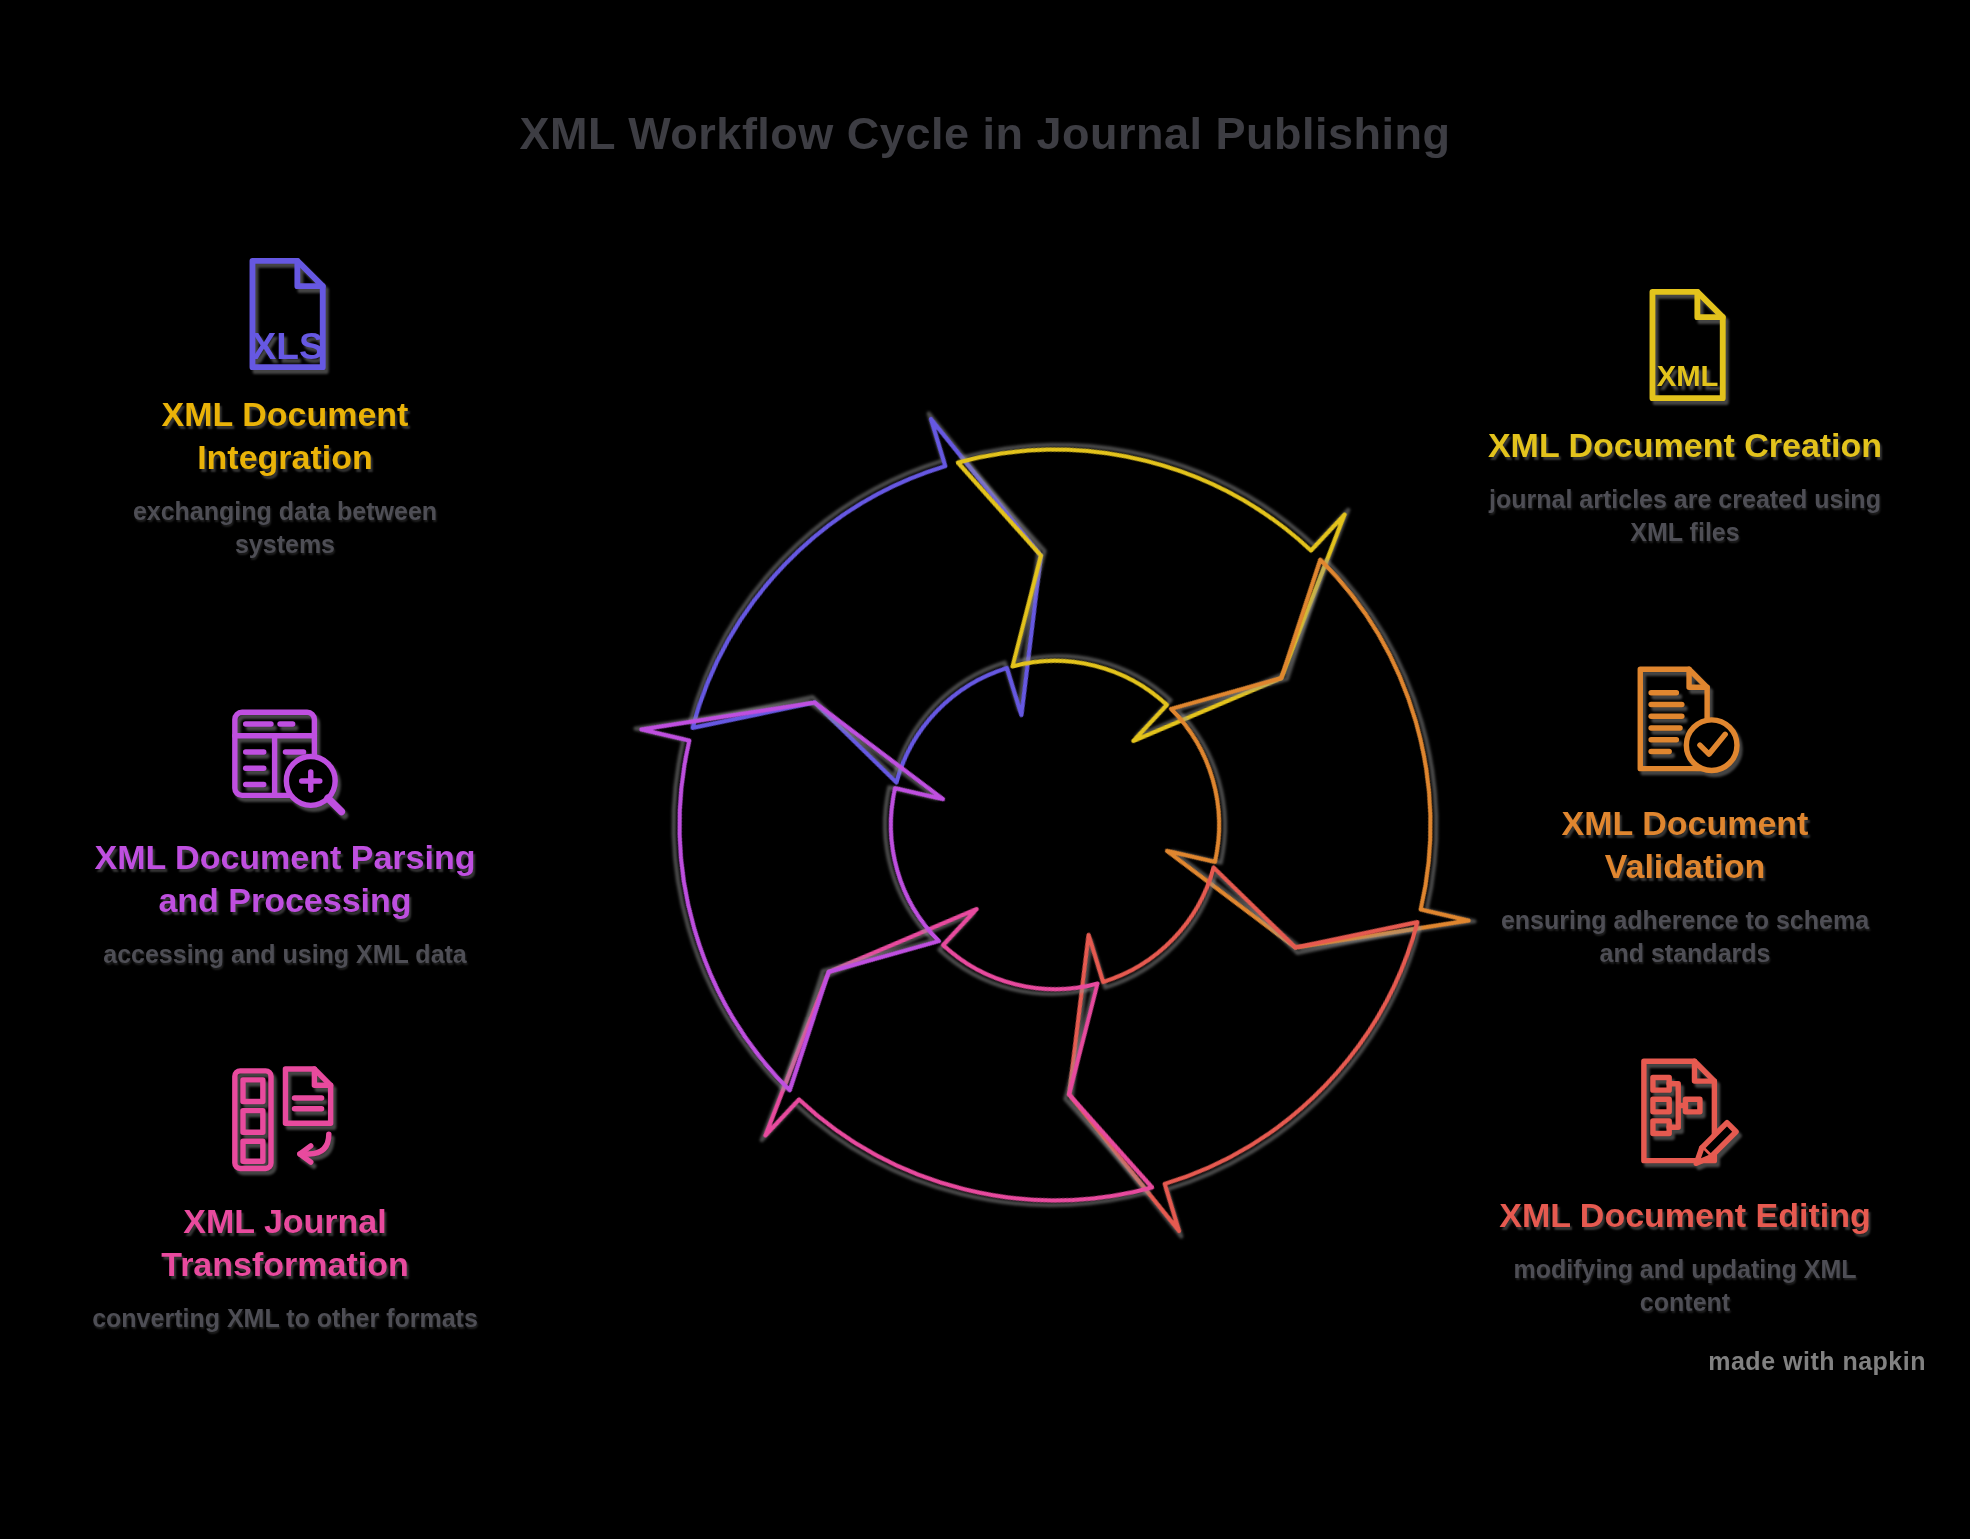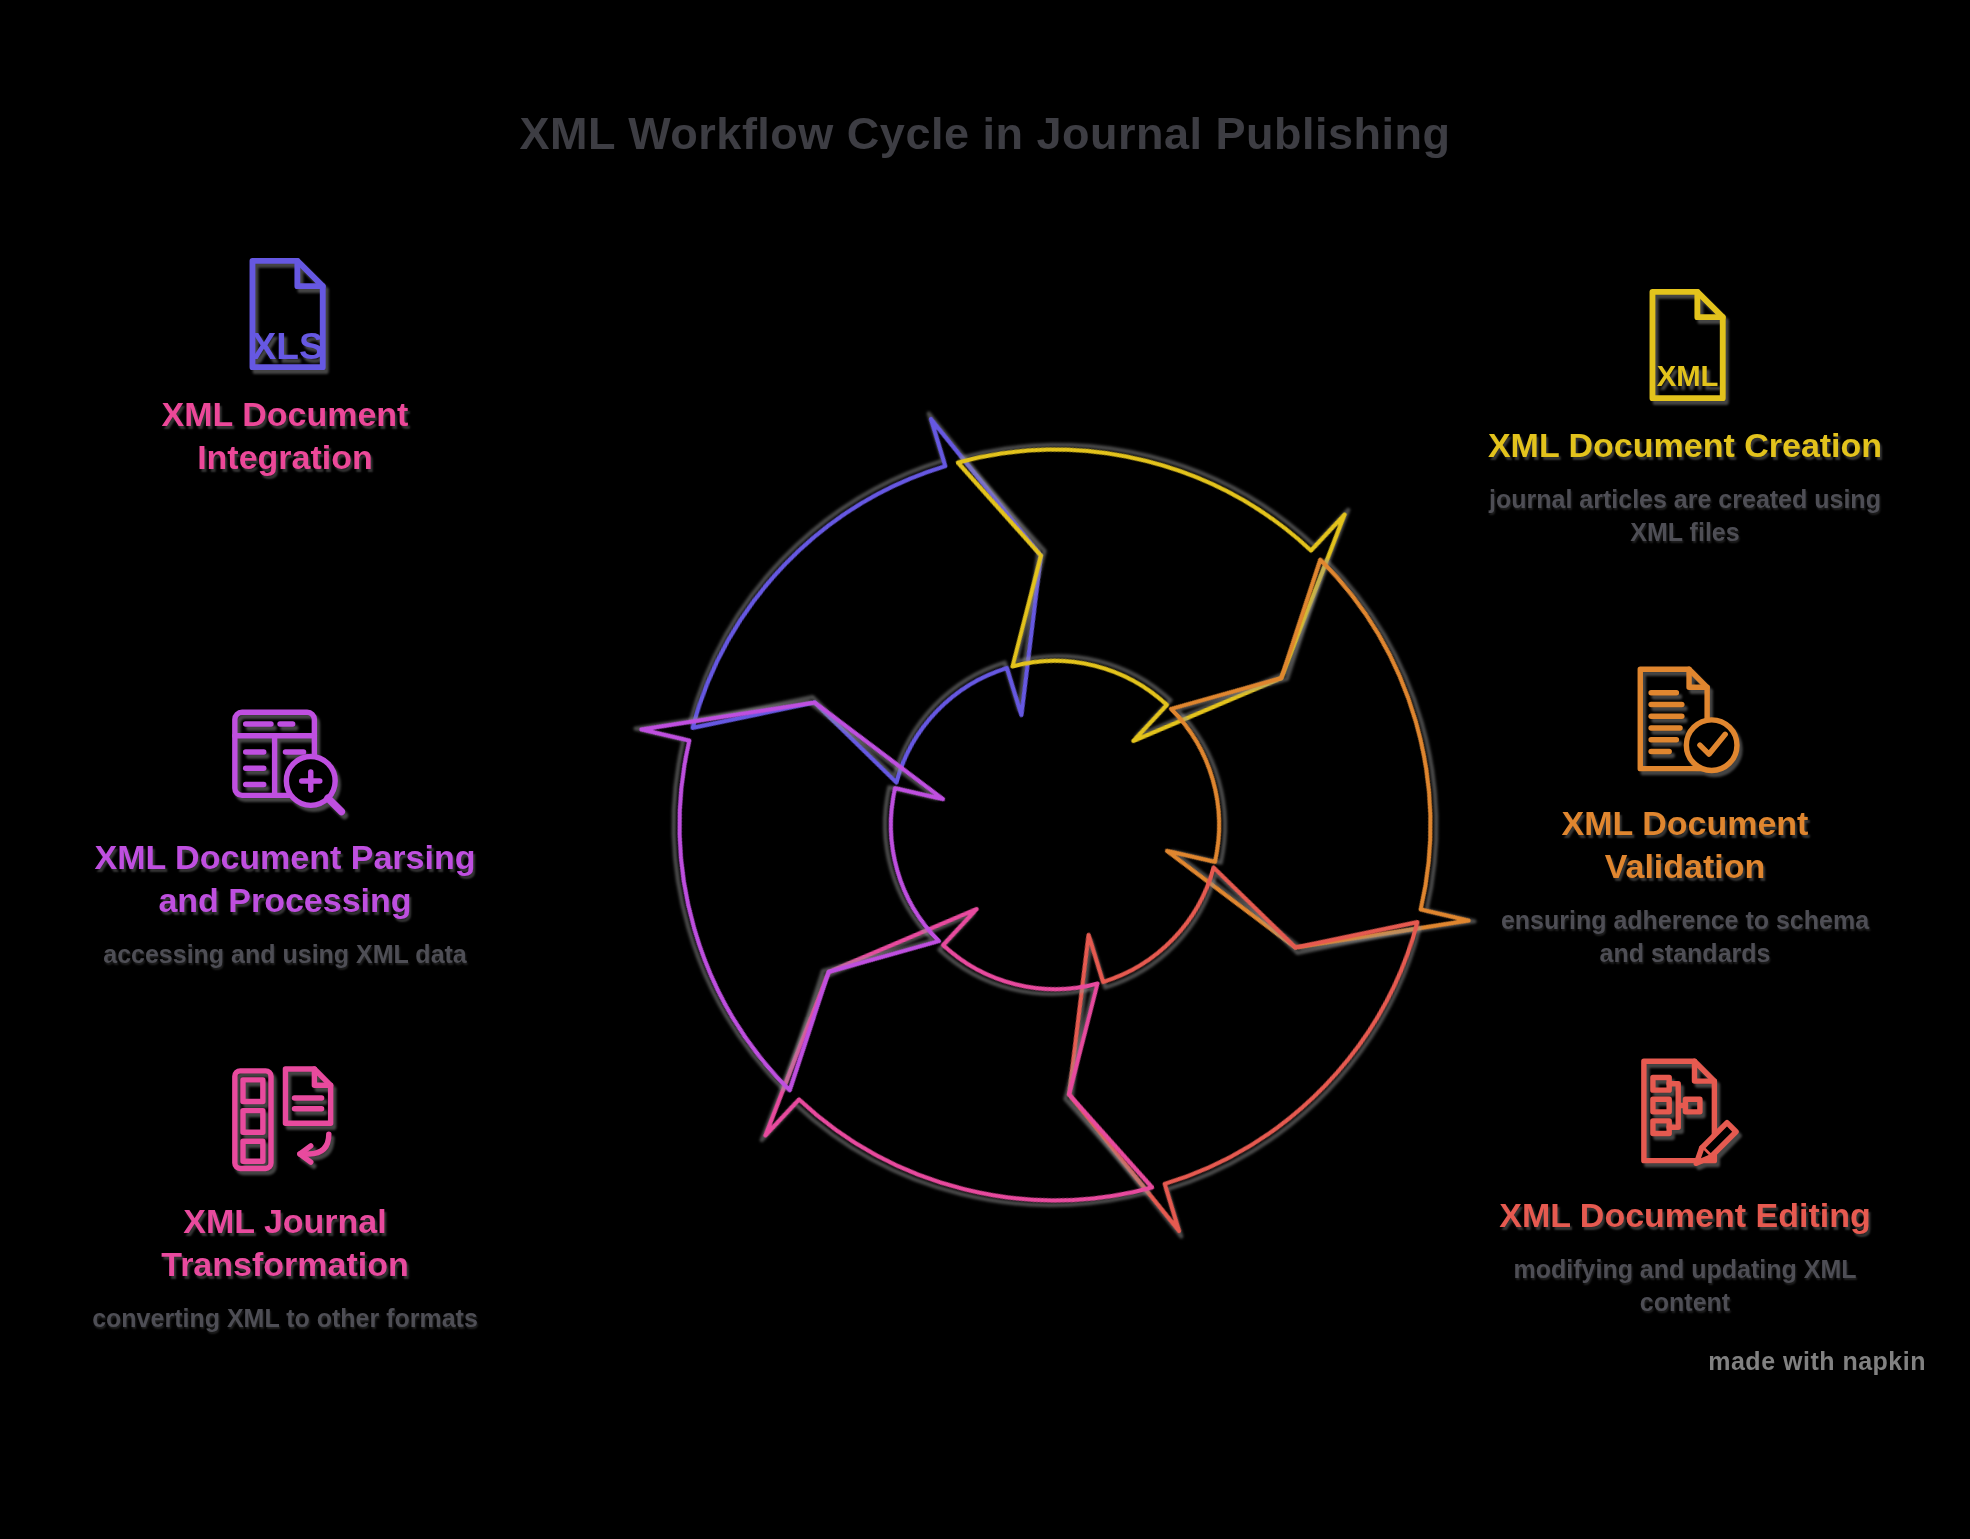--- a/index.html
+++ b/index.html
@@ -40,21 +40,22 @@
   </svg>
 
   <div class="step l1">
     <svg class="icon" viewBox="0 0 110 125">
       <g fill="none" stroke-width="6" stroke-linejoin="round" stroke-linecap="round" stroke="#6658E2">
         <path d="M 22 8 H 68 L 94 34 V 117 H 22 Z"></path>
         <path d="M 68 8 V 34 H 94"></path>
       </g>
       <text x="58" y="109" text-anchor="middle" font-size="38" stroke="none" fill="#6658E2">XLS</text>
     </svg>
-    <div class="step-title" style="color: #ec4899;">XML Document Integration</div>
+    <div class="step-title" style="color: #eab308;">XML Document Integration</div>
+    <div class="step-sub">exchanging data between systems</div>
   </div>
 
   <div class="step l2">
     <svg class="icon" viewBox="0 0 135 135">
       <g fill="none" stroke-width="6" stroke-linejoin="round" stroke-linecap="round" stroke="#BF4FE0">
         <rect x="12" y="18" width="88" height="92" rx="8"></rect>
         <path d="M 12 44 H 100"></path>
         <path d="M 24 31 H 52"></path>
           <path d="M 62 31 H 76"></path>
         <path d="M 56 44 V 110"></path>

